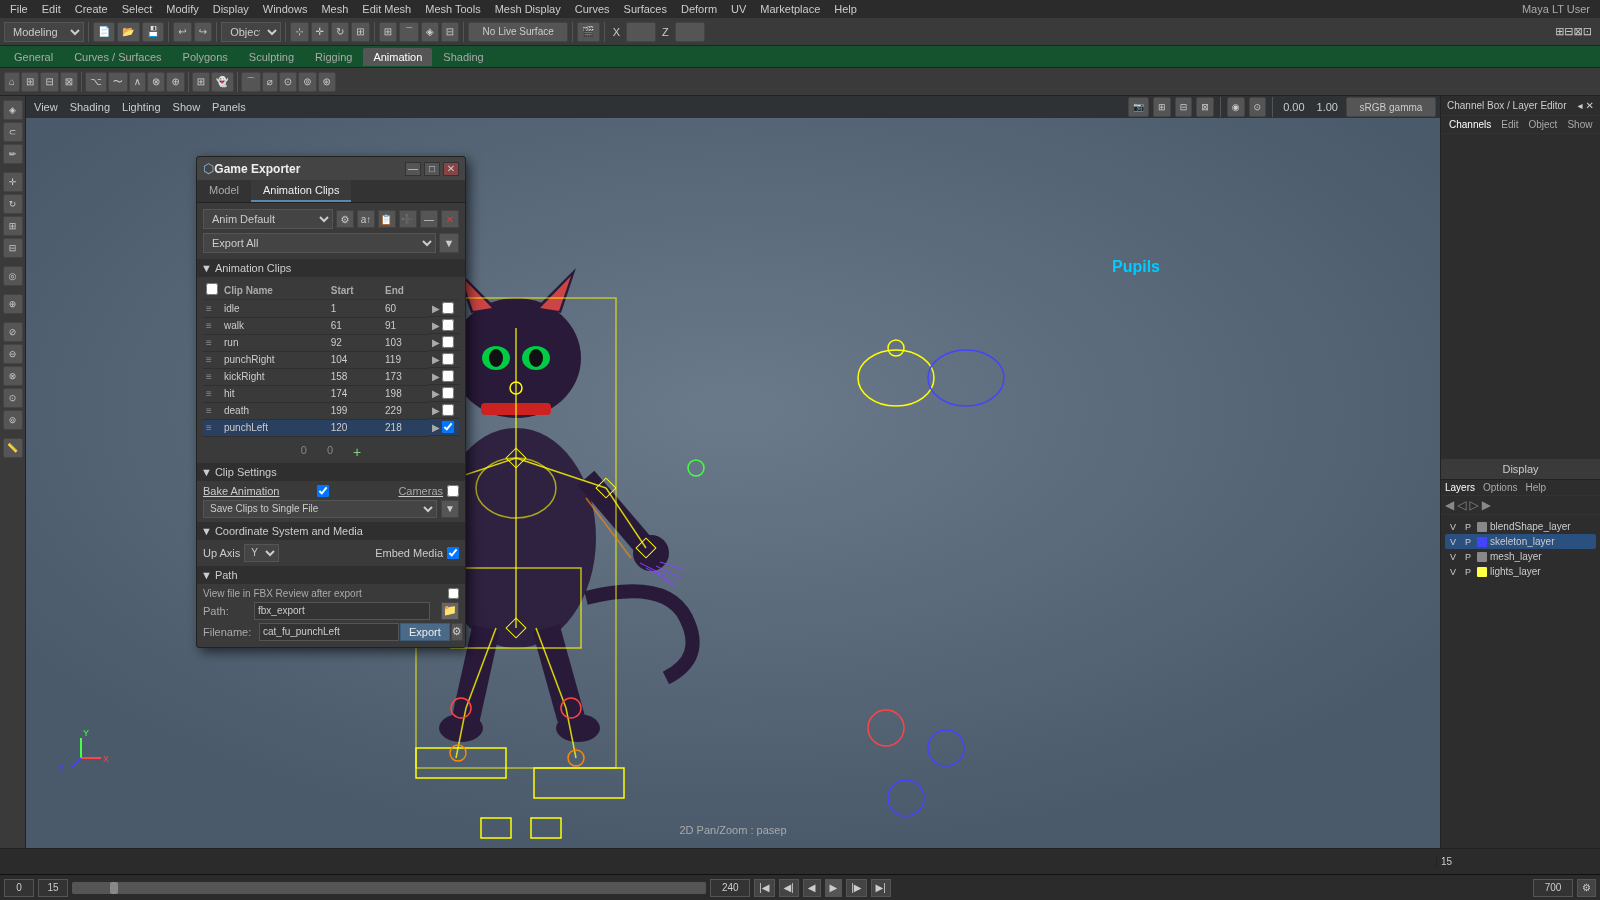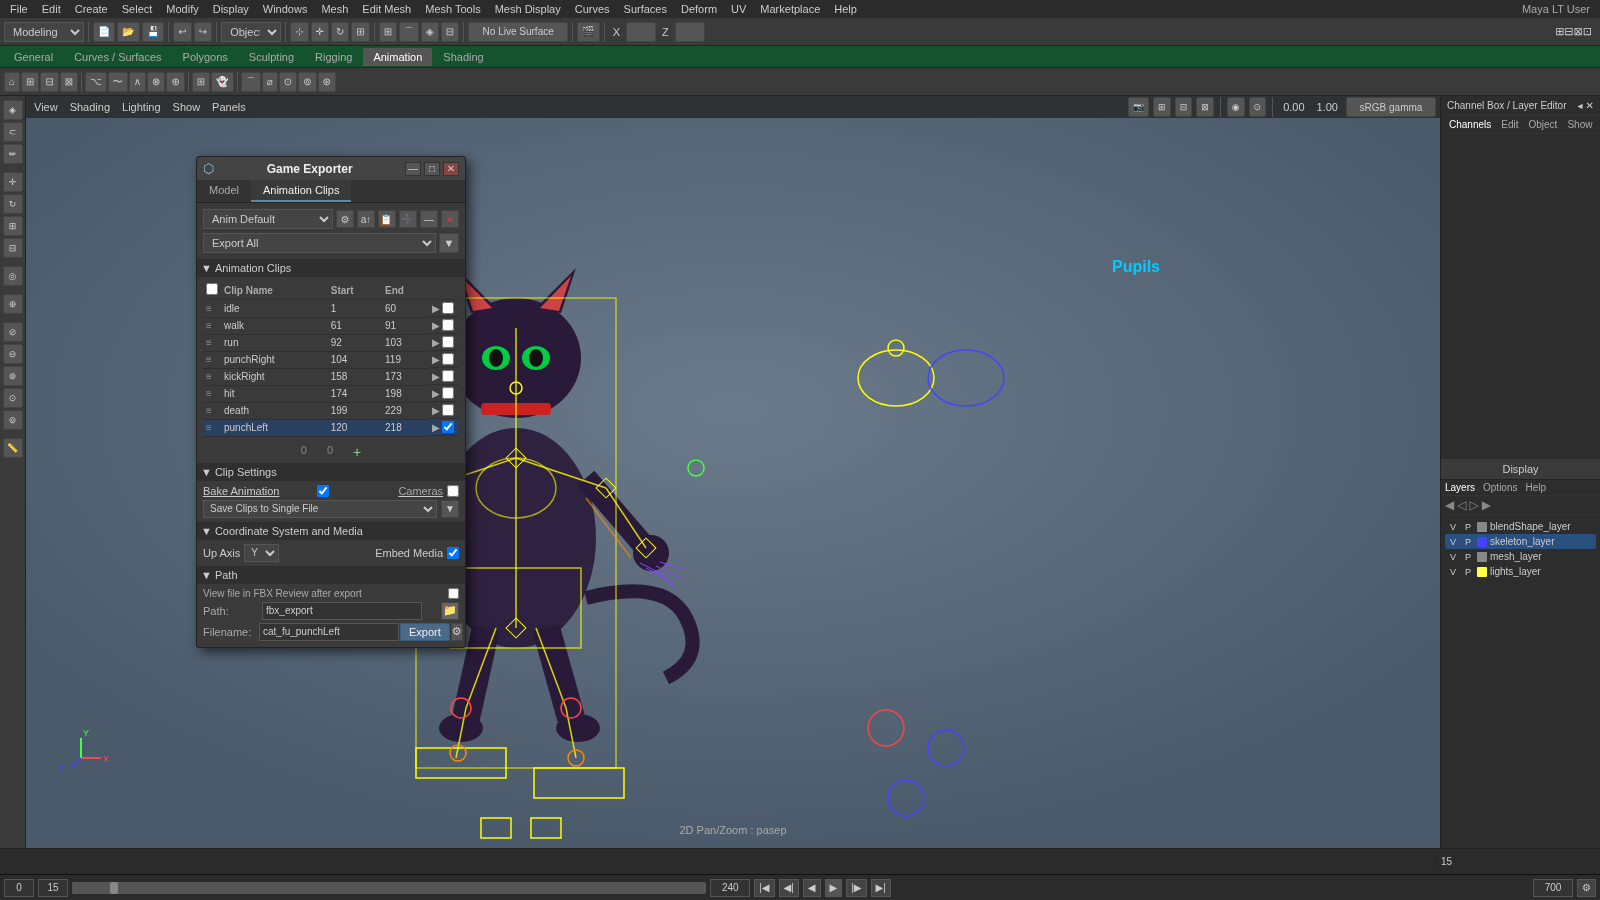--- a/index.html
+++ b/index.html
@@ -87,21 +87,21 @@
     .ge-table th { font-size: 10px; color: #aaa; text-align: left; padding: 2px 3px; border-bottom: 1px solid #333; }
     .ge-table td { font-size: 10px; color: #ccc; padding: 2px 3px; border-bottom: 1px solid #2f2f2f; }
     .ge-table tr.active td { background: #2a4060; }
     .ge-checkbox { width: 12px; height: 12px; }
     .ge-play-btn { color: #aaa; cursor: pointer; font-size: 10px; }
     .ge-clip-icon { color: #888; font-size: 10px; }
     .ge-add-row { display: flex; justify-content: center; gap: 20px; padding: 3px 0; color: #888; font-size: 11px; }
     .ge-field-row { display: flex; align-items: center; gap: 4px; margin-bottom: 4px; font-size: 11px; }
     .ge-checkbox-row { display: flex; align-items: center; gap: 4px; margin-bottom: 3px; text-decoration: underline; }
     .ge-select-sm { background: #444; border: 1px solid #555; color: #ccc; font-size: 10px; height: 18px; padding: 0 2px; }
-    .ge-path-row { display: flex; align-items: center; gap: 19px; margin-bottom: 3px; }
+    .ge-path-row { display: flex; align-items: center; gap: 11px; margin-bottom: 3px; }
     .ge-path-label { color: #aaa; font-size: 11px; min-width: 40px; }
     .ge-path-val { flex: 1; background: #333; border: 1px solid #555; color: #ccc; font-size: 10px; height: 18px; padding: 0 3px; }
     .ge-folder-btn { width: 18px; height: 18px; background: #666; border: 1px solid #444; cursor: pointer; display: flex; align-items: center; justify-content: center; font-size: 11px; }
     .ge-filename-row { display: flex; align-items: center; gap: 1px; }
     .ge-filename-label { color: #aaa; font-size: 11px; min-width: 55px; }
     .ge-filename-input { flex: 1; background: #333; border: 1px solid #555; color: #ccc; font-size: 10px; height: 18px; padding: 0 3px; }
     .ge-export-btn { background: #4a6a8a; border: 1px solid #3a5a7a; color: #eee; font-size: 11px; padding: 1px 8px; cursor: pointer; height: 18px; }
     .ge-settings-btn { background: #555; border: 1px solid #444; color: #ccc; font-size: 11px; width: 18px; height: 18px; cursor: pointer; display: flex; align-items: center; justify-content: center; }
     .ge-view-row { display: flex; align-items: center; gap: 3px; margin-bottom: 3px; }
     .ge-view-label { color: #aaa; font-size: 10px; flex: 1; }
@@ -389,21 +389,21 @@
 
       
       <div id="vp-label">Pupils</div>
       
       <div id="vp-2d-label">2D Pan/Zoom : pasep</div>
     </div>
 
     <div id="game-exporter">
       <div id="ge-titlebar">
         <span style="font-size:13px; color:#88bbdd;">⬡</span>
-        <span id="ge-title" style="flex:1; text-align:center; font-size:12px; color:#eee; font-weight:bold;">Game Exporter</span>
+        <span id="ge-title" style="flex:1; font-size:12px; color:#eee; font-weight:bold;">Game Exporter</span>
         <div id="ge-btns">
           <button class="ge-wbtn">—</button>
           <button class="ge-wbtn">□</button>
           <button class="ge-wbtn" style="background:#884444;">✕</button>
         </div>
       </div>
 
       <div id="ge-tabs">
         <div class="ge-tab">Model</div>
         <div class="ge-tab active">Animation Clips</div>

